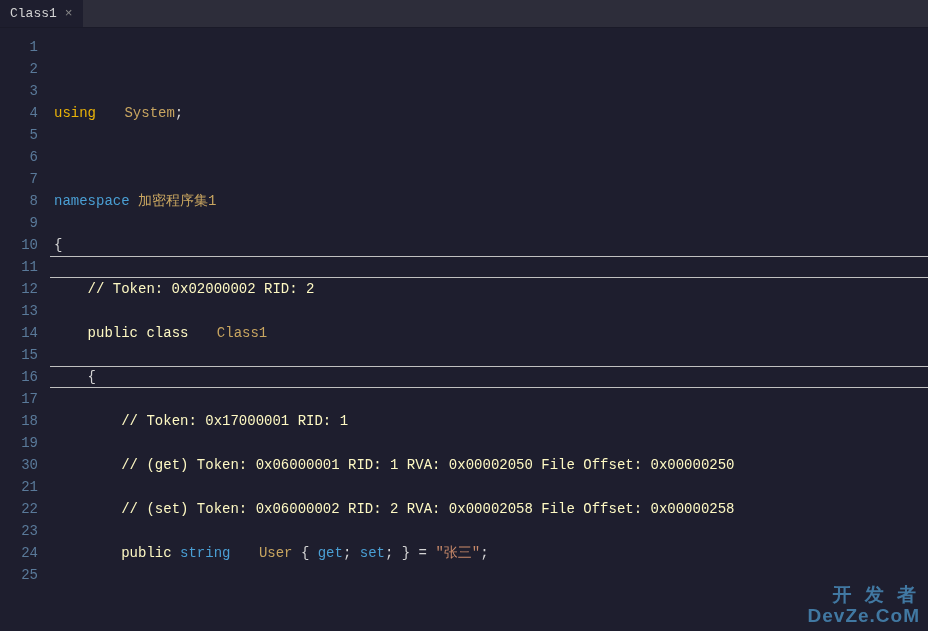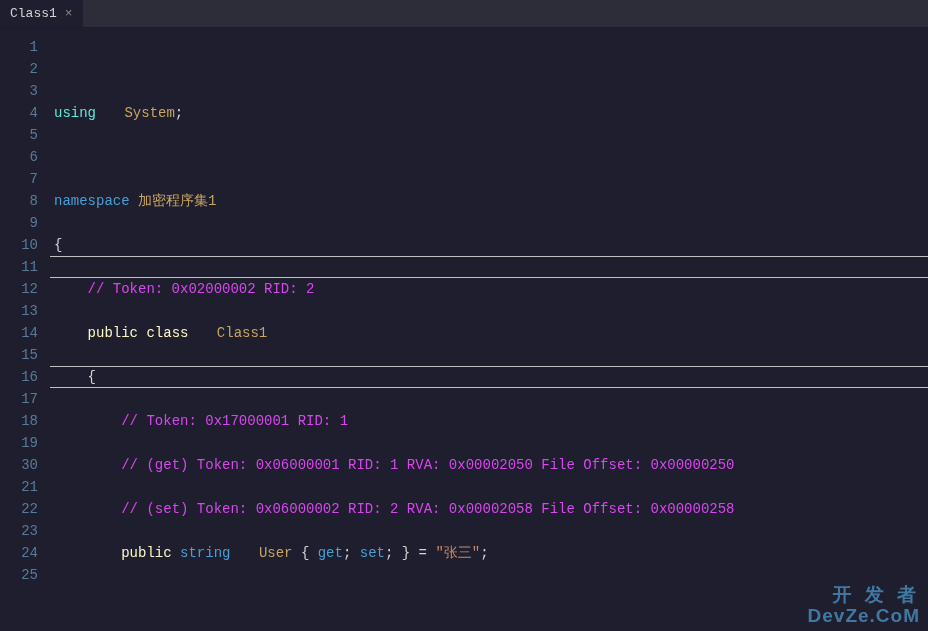--- a/index.html
+++ b/index.html
@@ -65,30 +65,30 @@
     }
     .hl-line {
       position: absolute;
       left: 0;
       right: 0;
       height: 22px;
       border-top: 1px solid #c0c0c0;
       border-bottom: 1px solid #c0c0c0;
       pointer-events: none;
     }
-    .kw-using { color: #5eead4; }
+    .kw-using { color: #eab308; }
     .kw-namespace { color: #4a9fd4; }
     .kw-public { color: #fef9c3; }
     .kw-class { color: #fef9c3; }
     .kw-string { color: #4a9fd4; }
     .kw-get { color: #4a9fd4; }
     .kw-set { color: #4a9fd4; }
     .type { color: #c8a560; margin-left: 20px; }
     .ident { color: #c8a560; }
-    .comment { color: #d946ef; }
+    .comment { color: #fef9c3; }
     .str { color: #c98a6a; }
     .punct { color: #d4d4d4; }
     .brace { color: #d4d4d4; }
     .watermark {
       position: absolute;
       right: 8px;
       bottom: 4px;
       color: #4a8fbf;
       font-family: Liberation Sans, sans-serif;
       font-size: 19px;

